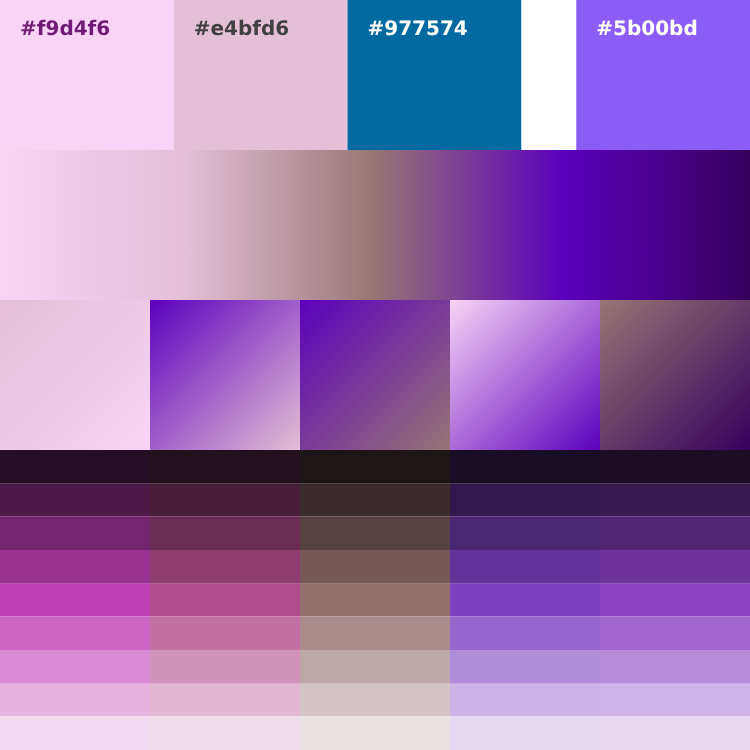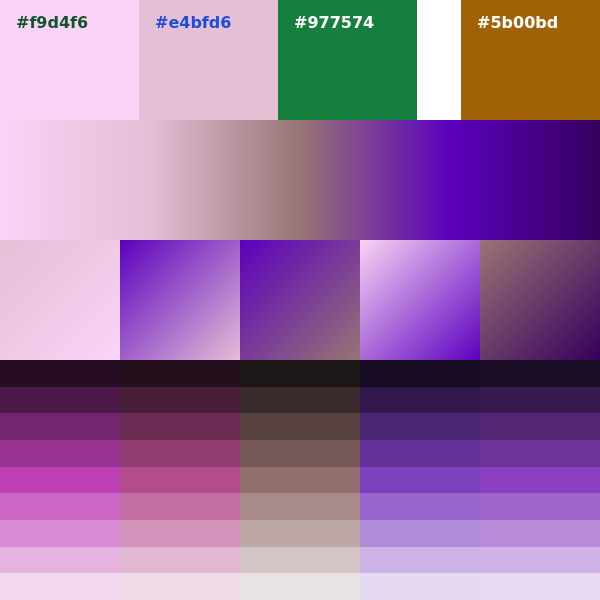--- a/index.html
+++ b/index.html
@@ -77,32 +77,32 @@
   }
 </style>
 </head>
 <body>
 
 <div id="palette-sheet">
 
   <div class="swatch-strip">
 
     <div class="swatch" style="background: rgb(249, 212, 246);">
-      <span class="swatch-label" style="color: #14532d;">#f9d4f6</span>
+      <span class="swatch-label" style="color: #701a75;">#f9d4f6</span>
     </div>
 
     <div class="swatch" style="background: rgb(228, 191, 214);">
-      <span class="swatch-label" style="color: #1d4ed8;">#e4bfd6</span>
+      <span class="swatch-label" style="color: #404040;">#e4bfd6</span>
     </div>
 
-    <div class="swatch" style="background: #15803d;">
+    <div class="swatch" style="background: #0369a1;">
       <span class="swatch-label" style="color: rgb(255, 255, 255);">#977574</span>
     </div>
 
-    <div class="swatch" style="background: #a16207; margin-left: 44px;">
+    <div class="swatch" style="background: #8b5cf6; margin-left: 44px;">
       <span class="swatch-label" style="color: rgb(255, 255, 255);">#5b00bd</span>
     </div>
 
 
   </div>
 
   <div class="gradient-strip" style="background: linear-gradient(to right, rgb(249, 212, 246), rgb(228, 191, 214), rgb(151, 117, 116), rgb(91, 0, 189), rgb(54, 0, 93));"></div>
 
   <div class="blend-strip">
     <div class="blend-square" style="background: linear-gradient(135deg, rgb(228, 191, 214), rgb(249, 212, 246));"></div>

